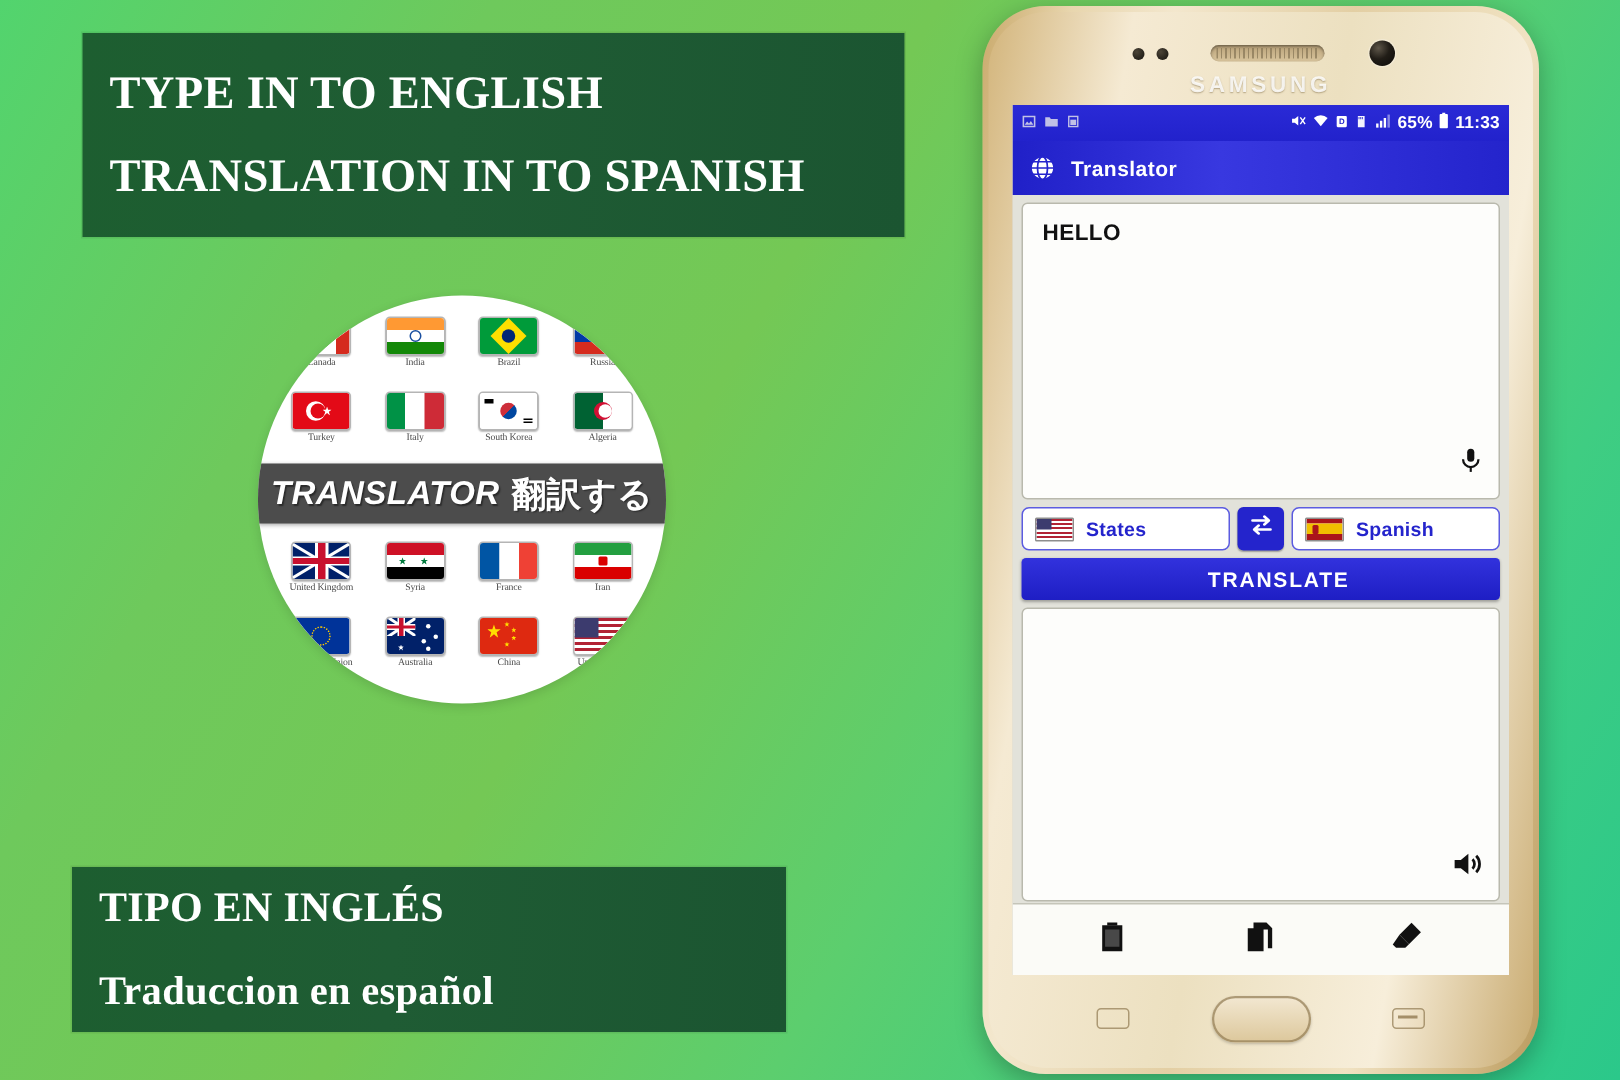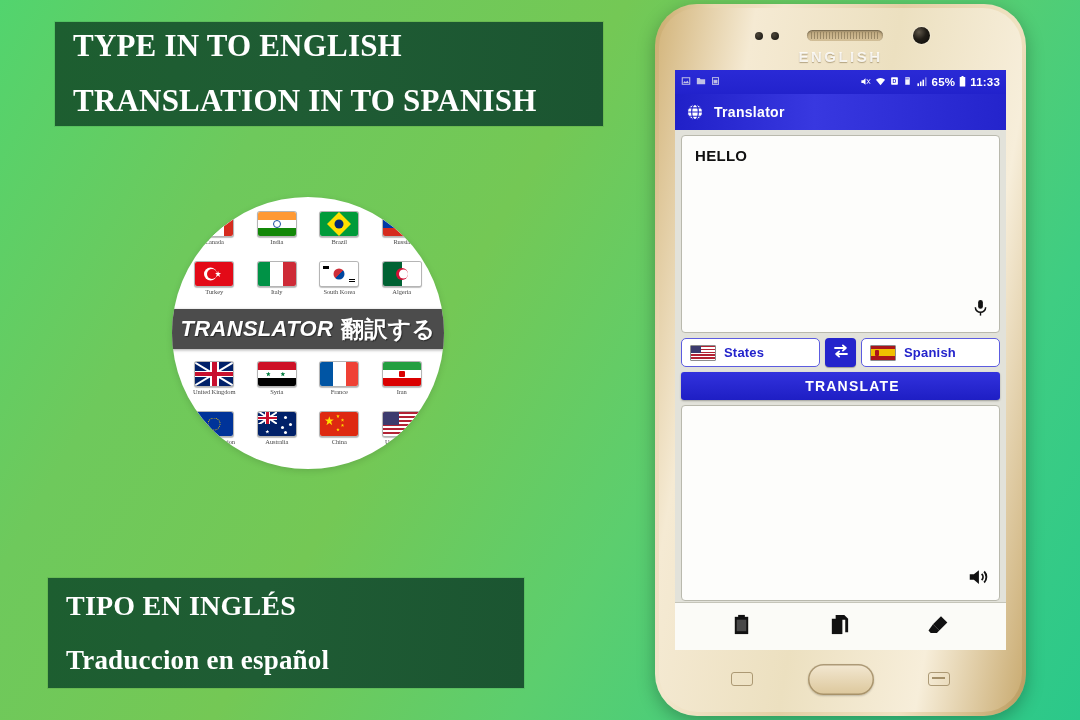--- a/index.html
+++ b/index.html
@@ -11,21 +11,21 @@
   }
 
   
   .promo {
     position:absolute;
     background:linear-gradient(95deg,#1d5e30 0%,#1f5c34 45%,#1b5531 100%);
     display:flex; flex-direction:column; justify-content:center;
     padding:14px 0 14px 18px;
     box-shadow:0 0 0 1px rgba(0,0,0,.07);
   }
-  .promo-top { left:55px; top:22px; width:548px; height:104px; }
+  .promo-top { left:55px; top:22px; width:548px; height:136px; }
   .promo-bottom { left:48px; top:578px; width:476px; height:110px; }
   .promo .line {
     color:#ffffff;
     font-family:"Liberation Serif", serif;
     font-weight:700;
     line-height:1.45;
     letter-spacing:.2px;
     white-space:nowrap;
   }
   .promo-top .line { font-size:31px; }
@@ -421,21 +421,21 @@
 </div>
 
 <div class="phone">
   <div class="phone-inner">
 
     <div class="bezel-top">
       <div class="sensor s1"></div>
       <div class="sensor s2"></div>
       <div class="earpiece"></div>
       <div class="front-cam"></div>
-      <div class="brand">ENGLISH</div>
+      <div class="brand">SAMSUNG</div>
     </div>
 
     <div class="screen">
 
       <div class="statusbar">
         <div class="sb-left">
           <span class="sb-ico">
             <svg width="10" height="10" viewBox="0 0 24 24" fill="#cfcfe8">
                 <path d="M3 4h18v16H3z" fill="none" stroke="#cfcfe8" stroke-width="2.5"></path>
                 <path d="M5 17l4-5 3 3 3-4 4 6z"></path>

